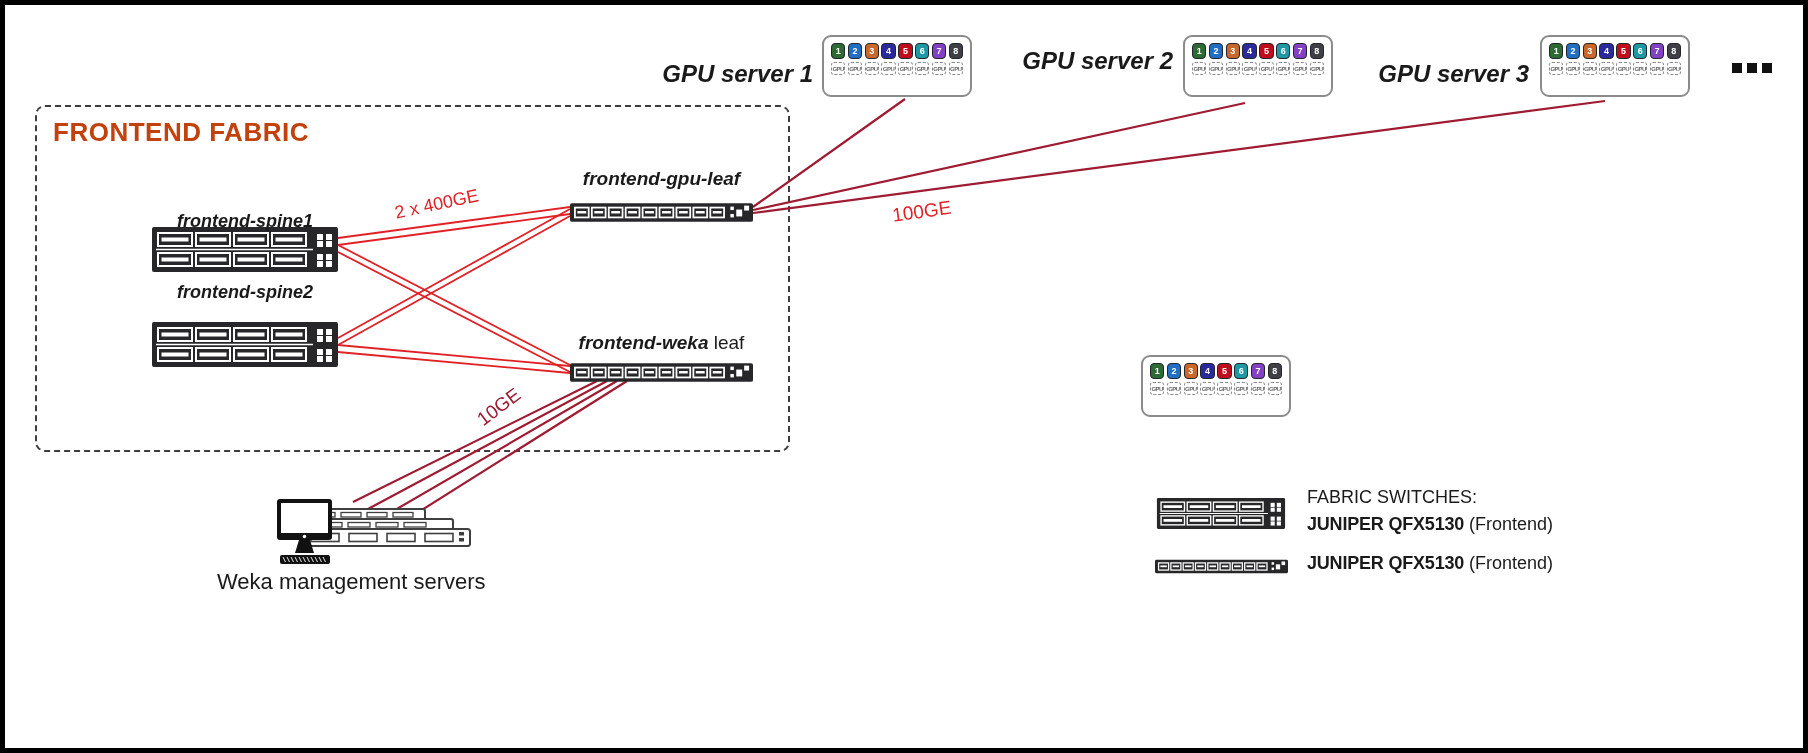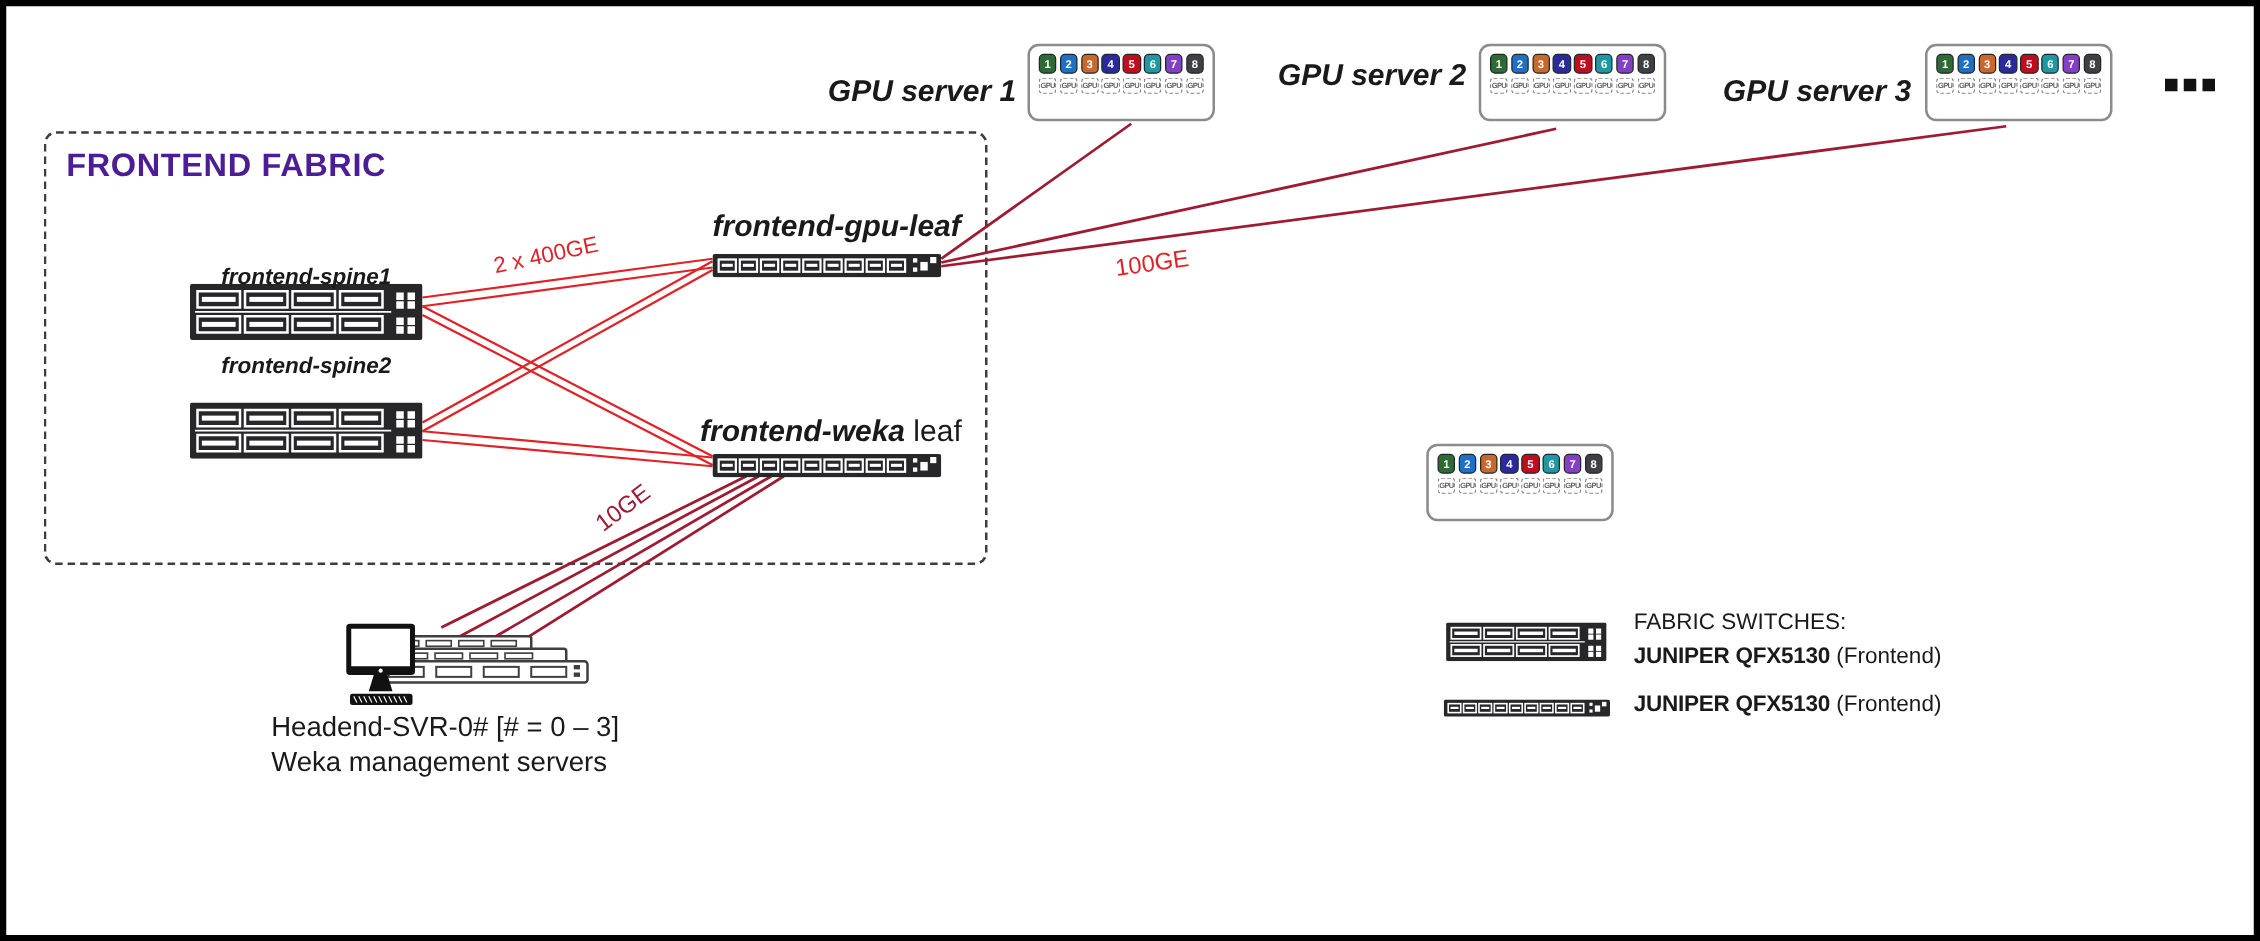--- a/index.html
+++ b/index.html
@@ -11,21 +11,21 @@
   .abs{position:absolute;}
   .wires{position:absolute;left:0;top:0;z-index:1;pointer-events:none;}
   .icon{z-index:2;}
   .lbl{z-index:3;white-space:nowrap;}
   .fabric-box{
     left:30px;top:100px;width:755px;height:347px;
     border:2.5px dashed #3d3d3d;border-radius:10px;box-sizing:border-box;z-index:0;
   }
   .fabric-title{left:48px;top:112px;font-size:26px;font-weight:bold;letter-spacing:.5px;}
   .node-lbl{font-weight:bold;font-style:italic;text-align:center;font-size:18px;}
-  .leaf-lbl{font-size:24px;text-align:center;}
+  .leaf-lbl{font-size:19px;text-align:center;}
   .leaf-lbl .plain{font-style:normal;font-weight:normal;}
   .srv-lbl{font-weight:bold;font-style:italic;font-size:24px;text-align:right;}
   .link-lbl{font-size:18px;transform-origin:left top;}
   .gpu-box{
     width:150px;height:62px;background:#fff;border:2px solid #8b8b8b;border-radius:9px;
     padding:6px 7px;display:flex;flex-direction:column;gap:3px;box-sizing:border-box;
   }
   .gpu-row{display:flex;gap:2.5px;}
   .num-cell{
     width:14.5px;height:16px;border-radius:4px;border:1px solid #23262b;color:#fff;
@@ -66,21 +66,21 @@
       <line x1="748" y1="202" x2="900" y2="94"></line>
       <line x1="748" y1="205" x2="1240" y2="98"></line>
       <line x1="748" y1="208" x2="1600" y2="96"></line>
       <line x1="592" y1="376" x2="348" y2="497"></line>
       <line x1="602" y1="376" x2="363" y2="504"></line>
       <line x1="612" y1="376" x2="378" y2="512"></line>
       <line x1="622" y1="376" x2="393" y2="520"></line>
     </g>
   </svg>
 
-  <div class="abs lbl fabric-title" style="color: #4c1d95;">FRONTEND FABRIC</div>
+  <div class="abs lbl fabric-title" style="color: #c2410c;">FRONTEND FABRIC</div>
 
   <div class="abs lbl node-lbl" style="left:147px;top:182px;width:186px;margin-top:24px;">frontend-spine1</div>
   <div class="abs icon" style="left:147px;top:222px;"><svg width="186" height="45" viewBox="0 0 186 45">
         <rect width="186" height="45" rx="2" fill="#27272a"></rect>
         <line x1="4" y1="22.5" x2="161" y2="22.5" stroke="#fff" stroke-width="1.5"></line>
         <rect x="6" y="6" width="34" height="13" fill="none" stroke="#fff" stroke-width="2"></rect>
         <rect x="9.5" y="10.5" width="27" height="4" fill="#fff"></rect>
         <rect x="44" y="6" width="34" height="13" fill="none" stroke="#fff" stroke-width="2"></rect>
         <rect x="47.5" y="10.5" width="27" height="4" fill="#fff"></rect>
         <rect x="82" y="6" width="34" height="13" fill="none" stroke="#fff" stroke-width="2"></rect>
@@ -296,21 +296,20 @@
         <rect x="22" y="39" width="55" height="41" rx="3" fill="#111"></rect>
         <rect x="26" y="43" width="47" height="30" fill="#fff"></rect>
         <circle cx="49.5" cy="76.5" r="1.7" fill="#fff"></circle>
         <path d="M44 80 L55 80 L59 93 L40 93 Z" fill="#111"></path>
         <rect x="25" y="95" width="50" height="9" rx="2" fill="#111"></rect>
         <path stroke="#fff" stroke-width="0.9" d="M28 97 l2.5 5 M32 97 l2.5 5 M36 97 l2.5 5 M40 97 l2.5 5 M44 97 l2.5 5 M48 97 l2.5 5 M52 97 l2.5 5 M56 97 l2.5 5 M60 97 l2.5 5 M64 97 l2.5 5 M68 97 l2.5 5"></path>
       </g>
     </svg>
   </div>
   <div class="abs lbl headend-lbl" style="left:212px;top:563px;">
-    <div>Headend-SVR-0# [# = 0 – 3]</div>
     <div>Weka management servers</div>
   </div>
 
   <div class="abs icon gpu-box" style="left:1136px;top:350px;">
       <div class="gpu-row">
         <span class="num-cell" style="background: rgb(45, 106, 52);">1</span>
         <span class="num-cell" style="background: rgb(31, 111, 196);">2</span>
         <span class="num-cell" style="background: rgb(201, 104, 42);">3</span>
         <span class="num-cell" style="background: rgb(43, 42, 156);">4</span>
         <span class="num-cell" style="background: rgb(192, 13, 30);">5</span>

